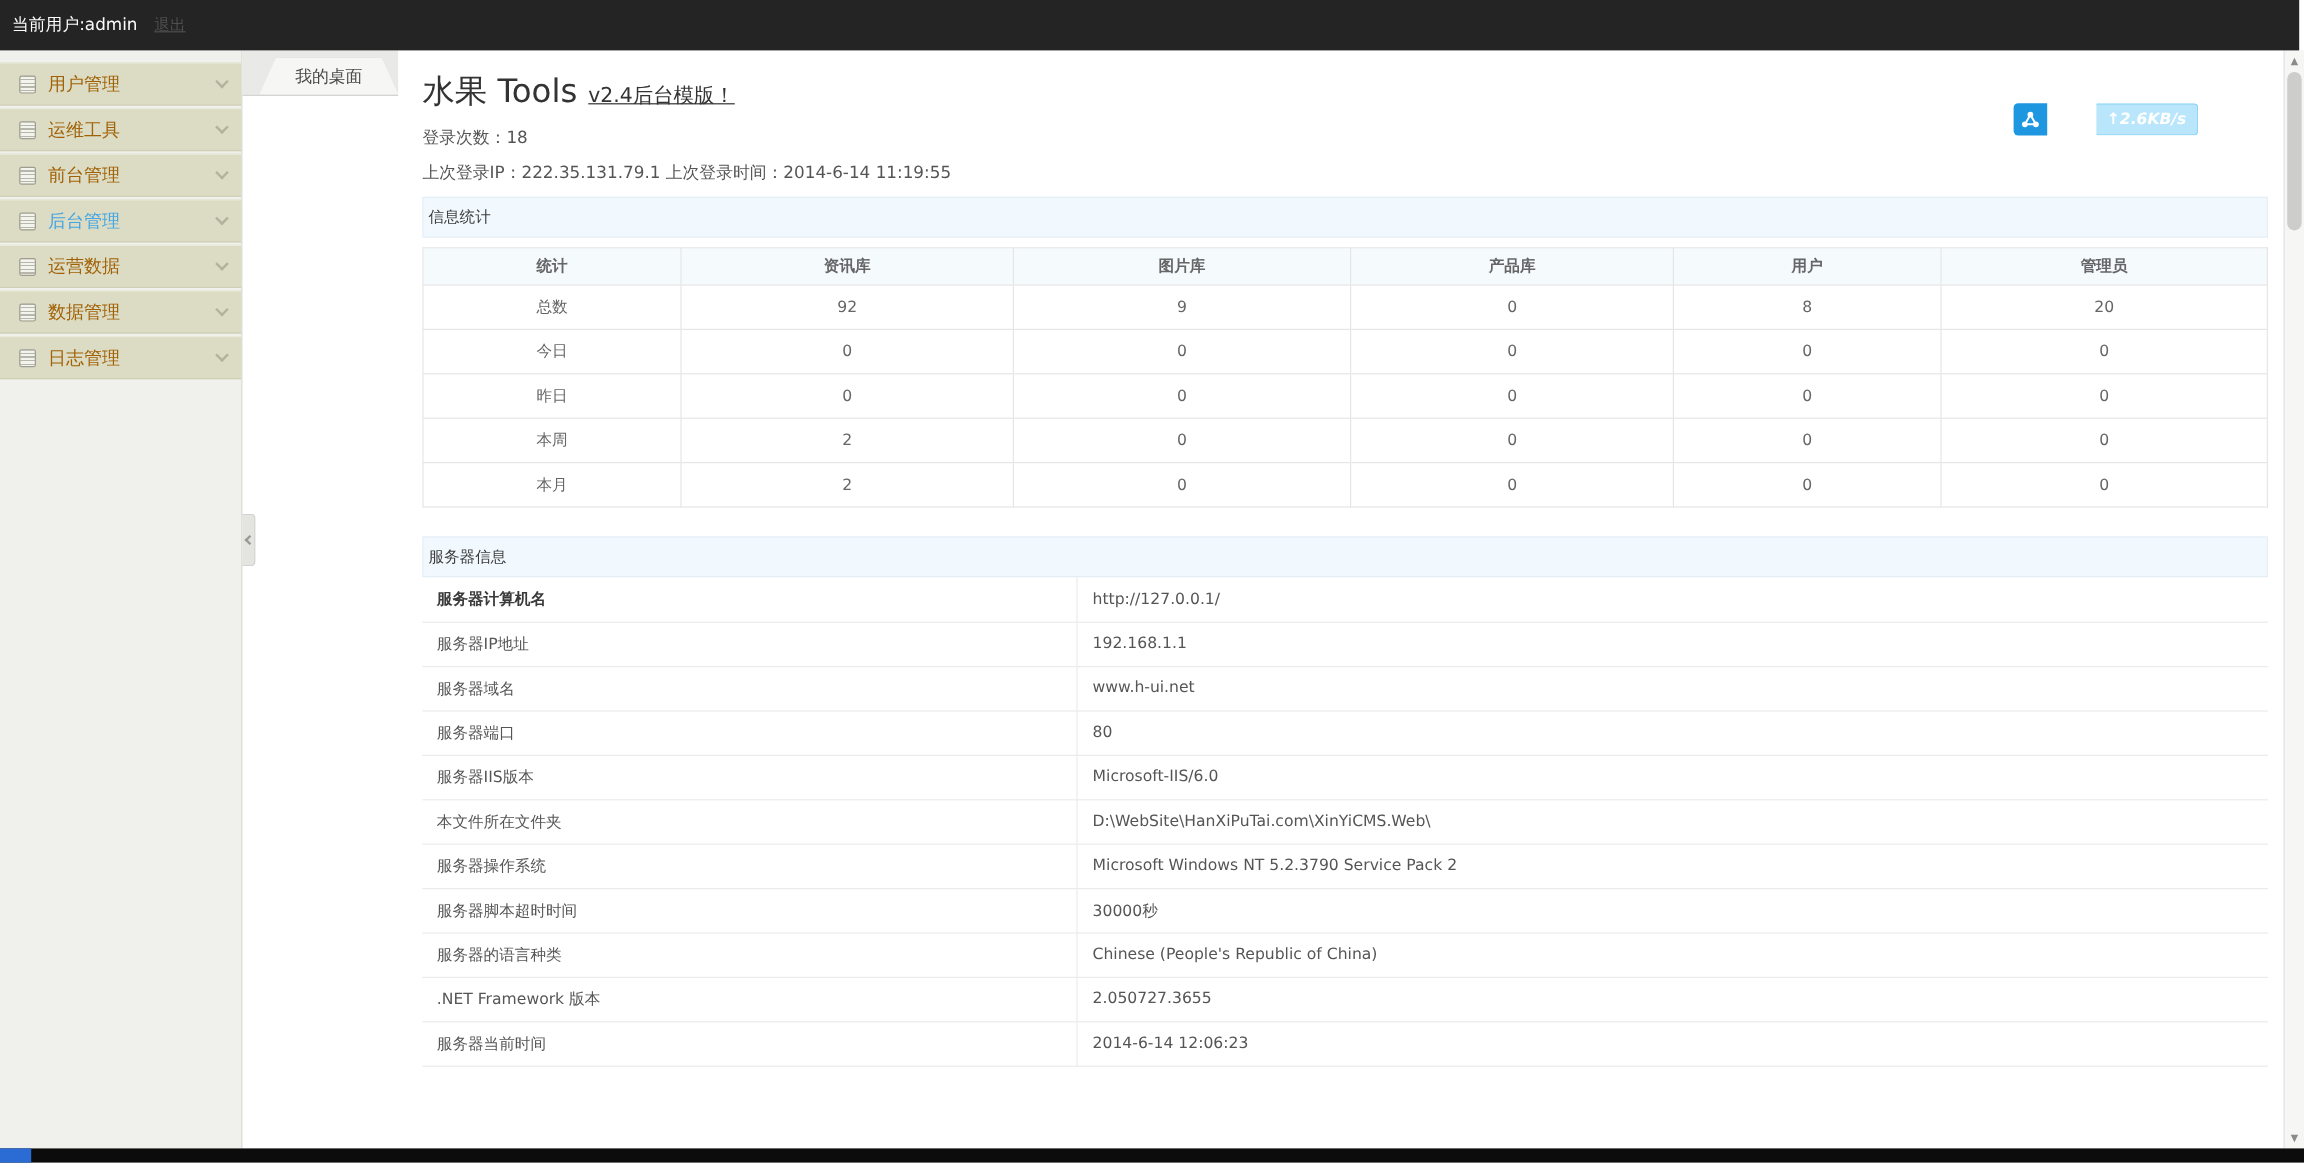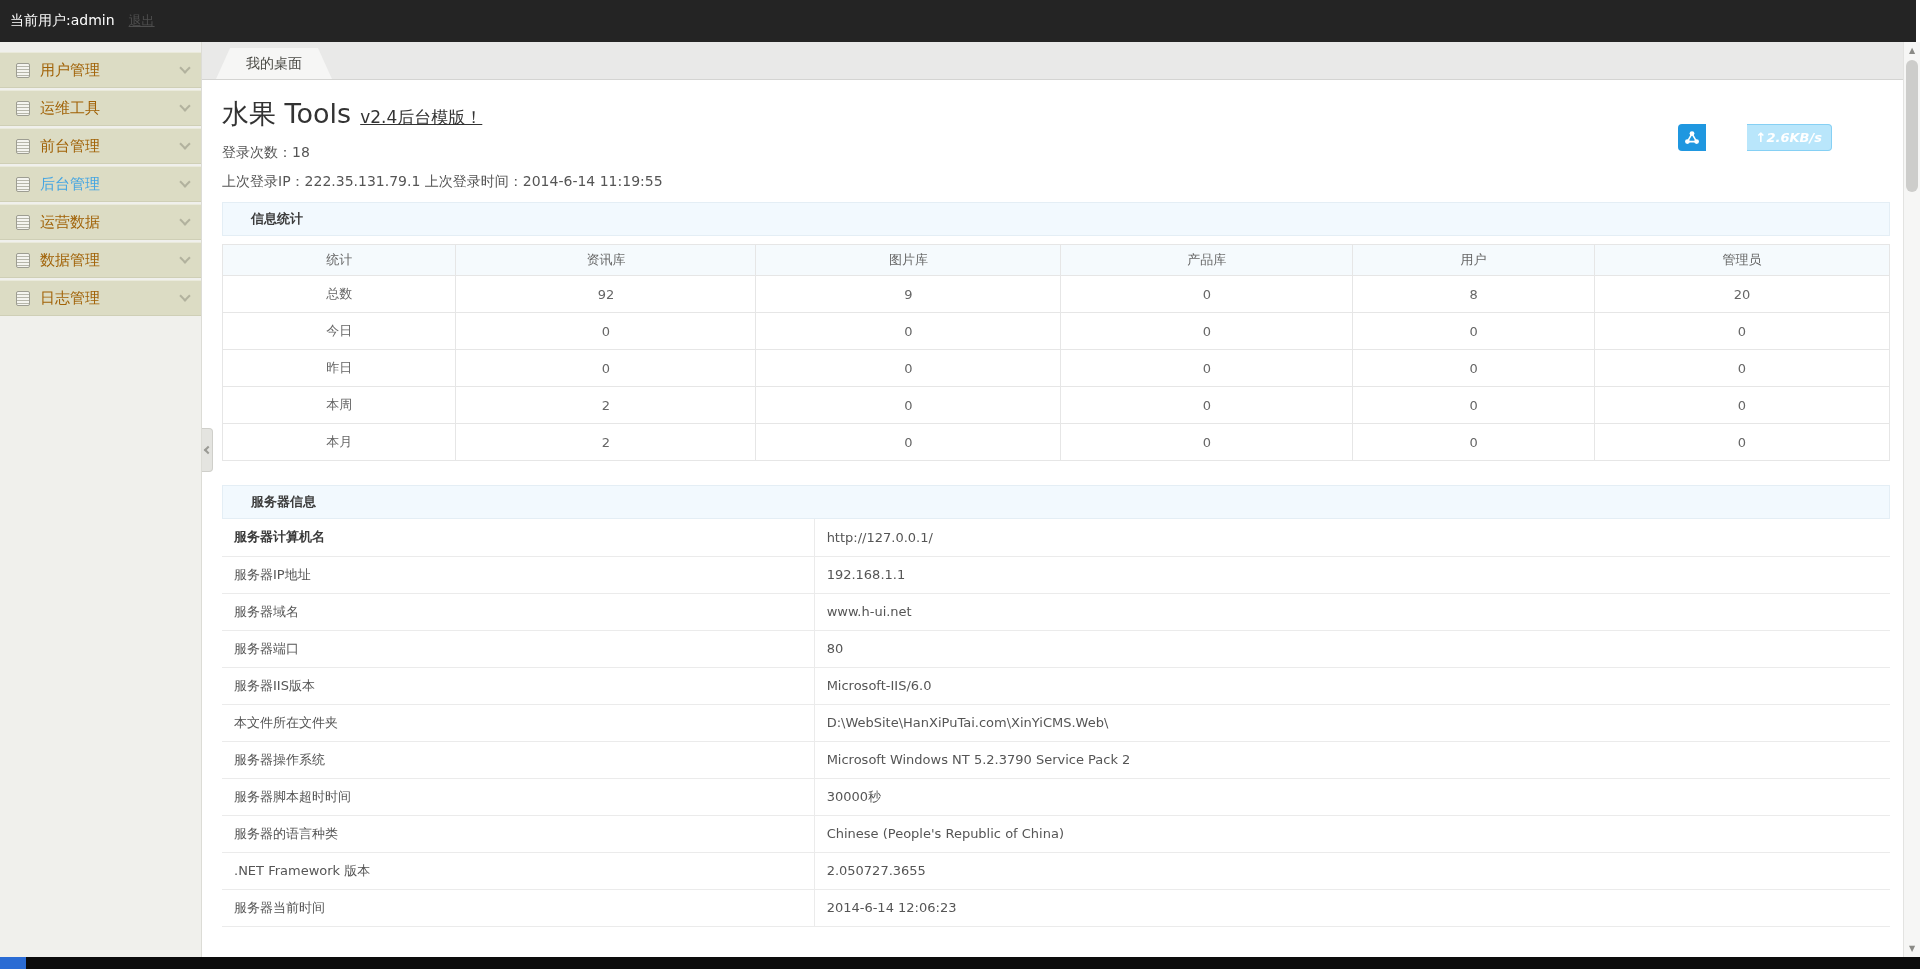--- a/index.html
+++ b/index.html
@@ -27,21 +27,21 @@
                transform:rotate(45deg); margin-top:-4px; flex:none; }
 
   
   .collapse-handle { position:absolute; left:202px; top:428px; width:11px; height:44px; background:#e4e4e0;
                border:1px solid #cfcfca; border-left:none; border-radius:0 4px 4px 0;
                display:flex; align-items:center; justify-content:center; cursor:pointer; z-index:20; }
   .collapse-handle .arrow { width:6px; height:6px; border-left:2px solid #9a9a94; border-bottom:2px solid #9a9a94;
                transform:rotate(45deg); margin-left:2px; }
 
   
-  .main { flex:1; display:flex; flex-direction:column; min-width:0; }
+  .main { flex:1; display:flex; flex-direction:row; min-width:0; }
   .tabbar { height:38px; background:#e9e9e8; border-bottom:1px solid #d4d4d2; display:flex; align-items:flex-end; padding-left:14px; flex:none; }
   .tab { height:31px; padding:0 30px; display:flex; align-items:center; background:#f6f6f5; color:#4a4a45; font-size:14px;
          clip-path:polygon(14px 0, calc(100% - 14px) 0, 100% 100%, 0 100%); filter:drop-shadow(0 0 1px #b9b9b4);
          cursor:pointer; }
 
   .content { flex:1; background:#fff; position:relative; padding:16px 30px 0 20px; overflow:hidden; }
 
   .page-title { font-weight:400; color:#333; margin-bottom:12px; }
   .page-title .t-main { font-size:27px; }
   .page-title .t-suffix { font-size:17px; margin-left:4px;text-decoration:underline; }
@@ -49,23 +49,23 @@
 
   
   .speed-badge { position:absolute; top:44px; right:88px; height:27px; display:flex; align-items:stretch; cursor:pointer;gap:41px; }
   .speed-badge .sq { width:28px; background:#1f97e0; border-radius:4px 0 0 4px; display:flex; align-items:center; justify-content:center; }
   .speed-badge .txt { background:#b9e6fb; border:1px solid #86d0f4; border-left:none; border-radius:0 4px 4px 0;
                       display:flex; align-items:center; padding:0 9px; color:#fff; font-size:13px; font-weight:bold; font-style:italic; }
 
   
   .section { margin-top:4px; }
   .section-head { height:34px; background:#f2f9fe; border:1px solid #e4eef5; display:flex; align-items:center;
-                  padding-left:28px; font-size:13px; font-weight:bold; color:#3c3c3c; }
+                  padding-left:4px; font-size:13px; font-weight:normal; color:#3c3c3c; }
   .stats-table { width:100%; border-collapse:collapse; margin-top:8px; table-layout:fixed; }
-  .stats-table th { background:#f5fafd; font-weight:normal; }
+  .stats-table th { background:#f5fafd; font-weight:bold; }
   .stats-table th, .stats-table td { border:1px solid #e6e6e6; text-align:center; font-size:13px; color:#666; height:31px; }
   .stats-table tr.data-row td { height:37px; background:#fff; }
 
   .server-table { width:100%; border-collapse:collapse; margin-top:0; table-layout:fixed; }
   .server-table td { border-bottom:1px solid #ebebeb; font-size:13px; color:#555; height:37px; padding-left:12px; }
   .server-table td.k { width:35.5%; border-right:1px solid #ebebeb; }
   .server-table tr.bold td.k { font-weight:bold; color:#3a3a3a; }
 
   
   .vscroll { position:absolute; top:42px; right:0; bottom:12px; width:17px; background:#f6f6f5; border-left:1px solid #e3e3e1; z-index:25; }

